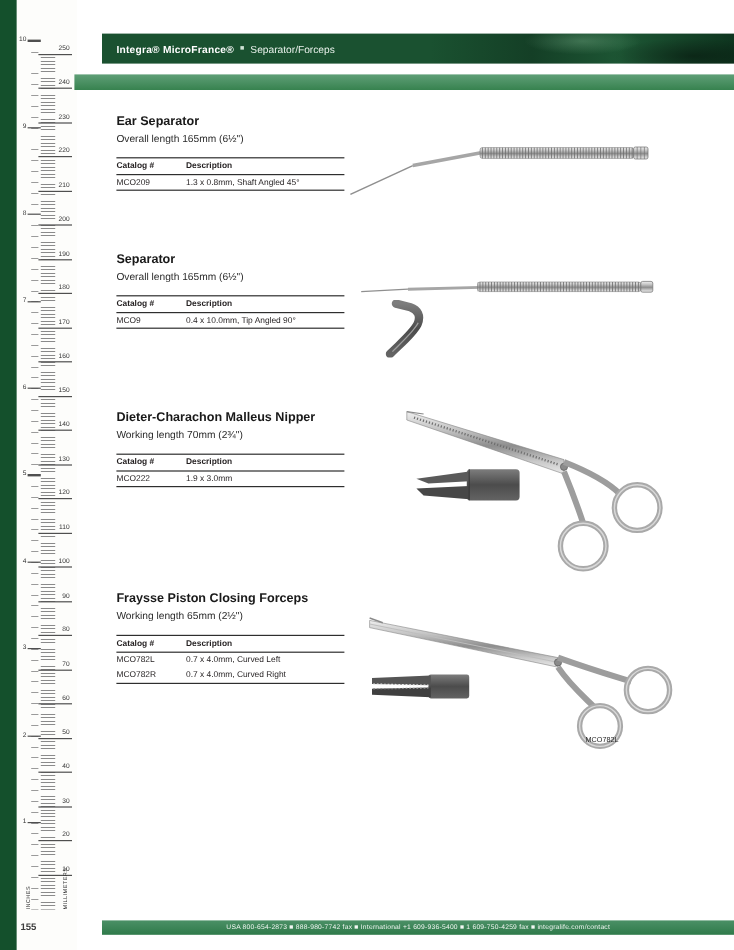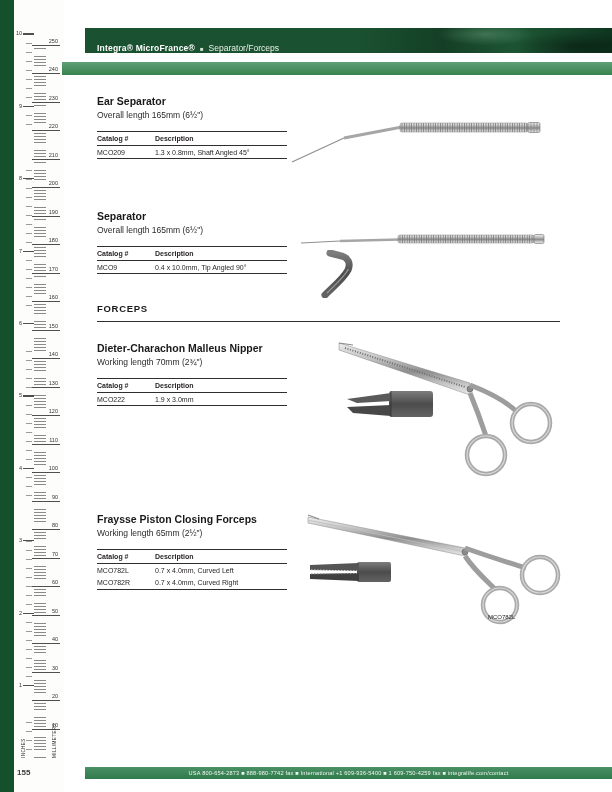--- a/index.html
+++ b/index.html
@@ -19,21 +19,21 @@
   .tick-inch-major{position:absolute;left:9px;width:11px;height:1.2px;background:#4f4f4f;}
   .inch-label{position:absolute;left:0px;width:8px;text-align:right;font-size:5.5px;line-height:6px;color:#333;}
   .ruler-caption{position:absolute;font-size:4.6px;letter-spacing:.4px;color:#333;
     writing-mode:vertical-rl;transform:rotate(180deg);}
   #cap-inches{left:7px;top:720px;height:38px;}
   #cap-mm{left:38px;top:700px;height:58px;}
 
   
   .header{position:absolute;left:85px;top:28px;width:527px;height:25px;box-sizing:border-box;
     background:linear-gradient(to right,#1a5130 0%,#1a5130 52%,#143f26 68%,#1d5634 82%,#0e351f 100%);
-    display:flex;align-items:flex-end;padding-left:12px;}
+    display:flex;align-items:center;padding-left:12px;}
   .header-photo{position:absolute;right:0;top:0;width:230px;height:25px;pointer-events:none;
     background:radial-gradient(ellipse 70px 16px at 45% 25%, rgba(150,205,165,.30), transparent 70%),
                radial-gradient(ellipse 90px 20px at 85% 75%, rgba(0,0,0,.40), transparent 75%);}
   .brand{font-size:8.5px;font-weight:bold;color:#ffffff;letter-spacing:.2px;white-space:nowrap;}
   .hd-bullet{font-size:6px;color:#cfe3d5;margin:0 5px;line-height:8px;}
   .hd-section{font-size:8.5px;color:#eaf2ec;white-space:nowrap;}
 
   
   .band{position:absolute;left:62px;top:62px;width:550px;height:13px;
     background:linear-gradient(to bottom,#5f9f77,#37824f);}
@@ -42,21 +42,21 @@
   .product{position:absolute;left:97px;width:190px;}
   .product h3{margin:0;font-size:10.5px;font-weight:bold;color:#191919;}
   .product .sub{font-size:8.5px;margin-top:3px;color:#2a2a2a;}
   table.spec{margin-top:11px;border-collapse:collapse;width:190px;}
   .spec th{font-size:7px;font-weight:bold;text-align:left;padding:3px 0 2.5px;
     border-top:1px solid #2e2e2e;border-bottom:1px solid #2e2e2e;}
   .spec td{font-size:7px;padding:3px 0 2.5px;vertical-align:top;}
   .spec tbody tr.last td{border-bottom:1px solid #2e2e2e;}
   .spec .c1{width:58px;}
 
-  #sec-0{top:95px;} #sec-1{top:210px;} #sec-2{top:342px;} #sec-3{top:513px;}
+  #sec-0{top:95px;} #sec-1{top:210px;} #sec-2{top:342px;} #sec-3{top:493px;}
 
   .forceps{position:absolute;left:97px;top:303px;width:463px;border-bottom:1px solid #2e2e2e;
     padding-bottom:7px;font-size:9.5px;font-weight:bold;letter-spacing:.7px;color:#191919;}
 
   .img{position:absolute;}
   #img-ear{left:288px;top:112px;}
   #img-sep{left:298px;top:230px;}
   #img-sep-tip{left:318px;top:250px;}
   #img-nip{left:335px;top:338px;}
   #img-nip-tip{left:343px;top:386px;}
@@ -217,21 +217,20 @@
         </thead>
       <tbody>
         <tr class="last">
           <td>MCO9</td>
           <td>0.4 x 10.0mm, Tip Angled 90°</td>
         </tr>
       </tbody>
     </table>
   </div>
 
-  <div class="forceps">FORCEPS</div>
 
   <div class="product" id="sec-2">
     <h3 style="width:260px">Dieter-Charachon Malleus Nipper</h3>
     <div class="sub">Working length 70mm (2¾")</div>
     <table class="spec">
       <thead>
           <tr>
         <th class="c1">Catalog #</th>
         <th>Description</th>
       </tr>

